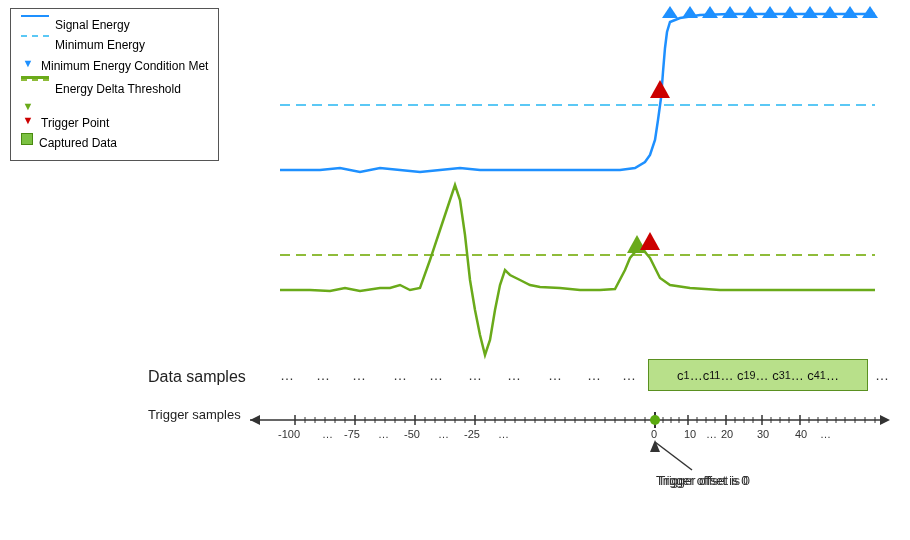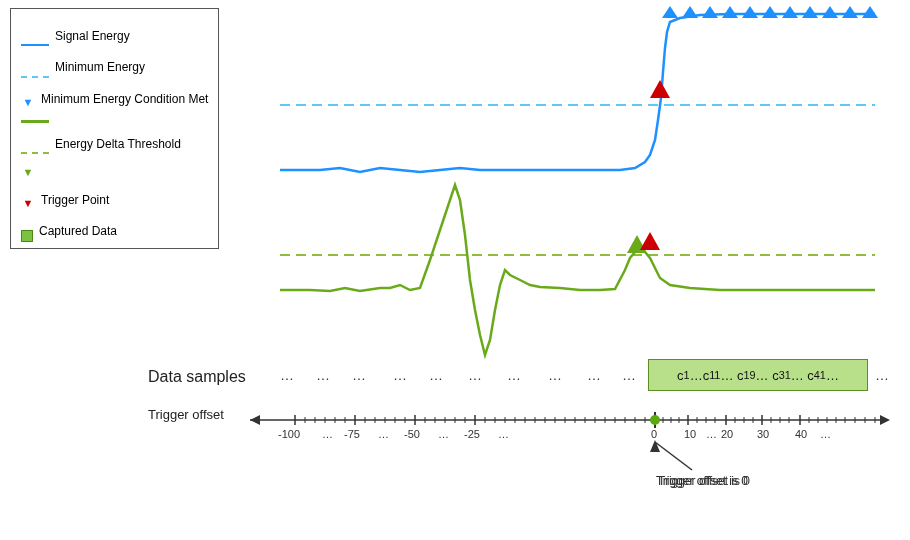--- a/index.html
+++ b/index.html
@@ -19,24 +19,23 @@
       top: 8px;
       left: 10px;
       border: 1.5px solid #555;
       padding: 6px 10px;
       background: white;
       line-height: 1.7;
       z-index: 10;
     }
     .legend-item {
       display: flex;
-      align-items: flex-end;
+      align-items: flex-start;
       gap: 6px;
       font-size: 12px;
-      margin-top: 11px;
     }
     .legend-line {
       width: 28px;
       height: 2px;
       display: inline-block;
     }
     .legend-line.solid-blue { background: #1e90ff; }
     .legend-line.dashed-blue {
       border-top: 2px dashed #5bc8f5;
       height: 0;
@@ -147,21 +146,21 @@
   <div class="legend-item">
     <span class="rect-green"></span>
     <span>Captured Data</span>
   </div>
 </div>
 
 <div id="data-samples-label">Data samples</div>
 <div id="captured-data-box">
   c<sub>1</sub> …c<sub>11</sub>… c<sub>19</sub>… c<sub>31</sub>… c<sub>41</sub> …
 </div>
-<div id="trigger-offset-label">Trigger offset</div>
+<div id="trigger-offset-label">Trigger samples</div>
 <div id="trigger-arrow-label">Trigger offset is 0</div>
 
 <svg id="main-svg" viewBox="0 0 910 540">
 
   <line x1="280" y1="105" x2="875" y2="105" stroke="#5bc8f5" stroke-width="2" stroke-dasharray="10,6"></line>
 
   <polyline points="
     280,170
     320,170
     340,168

